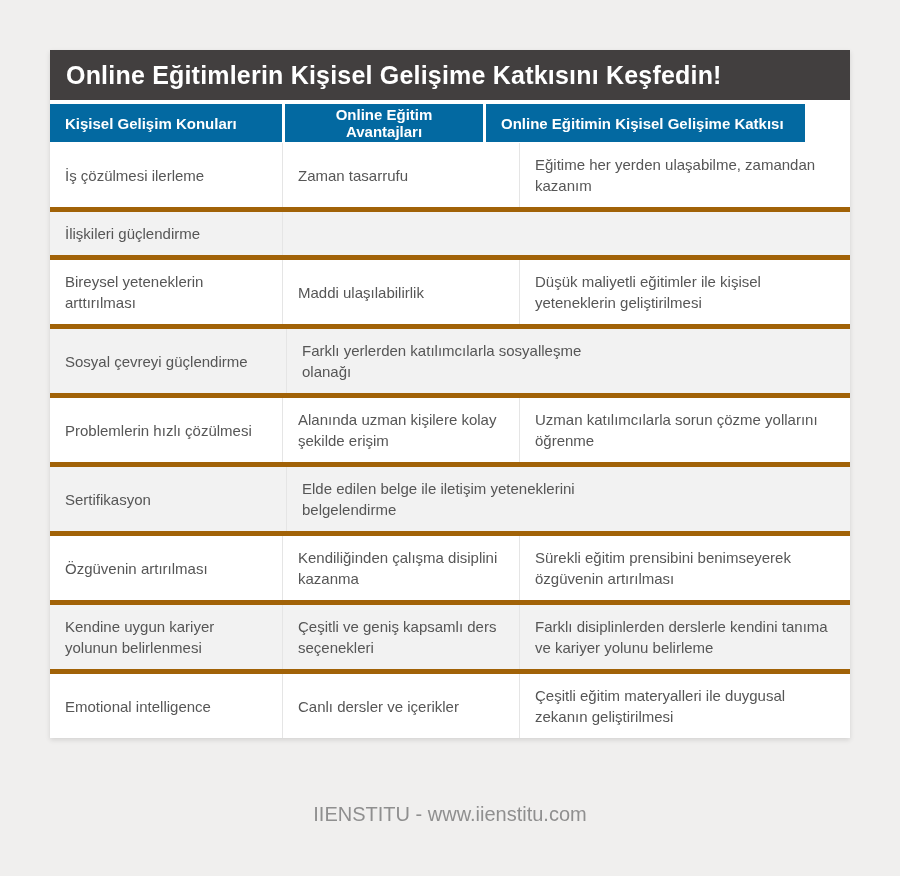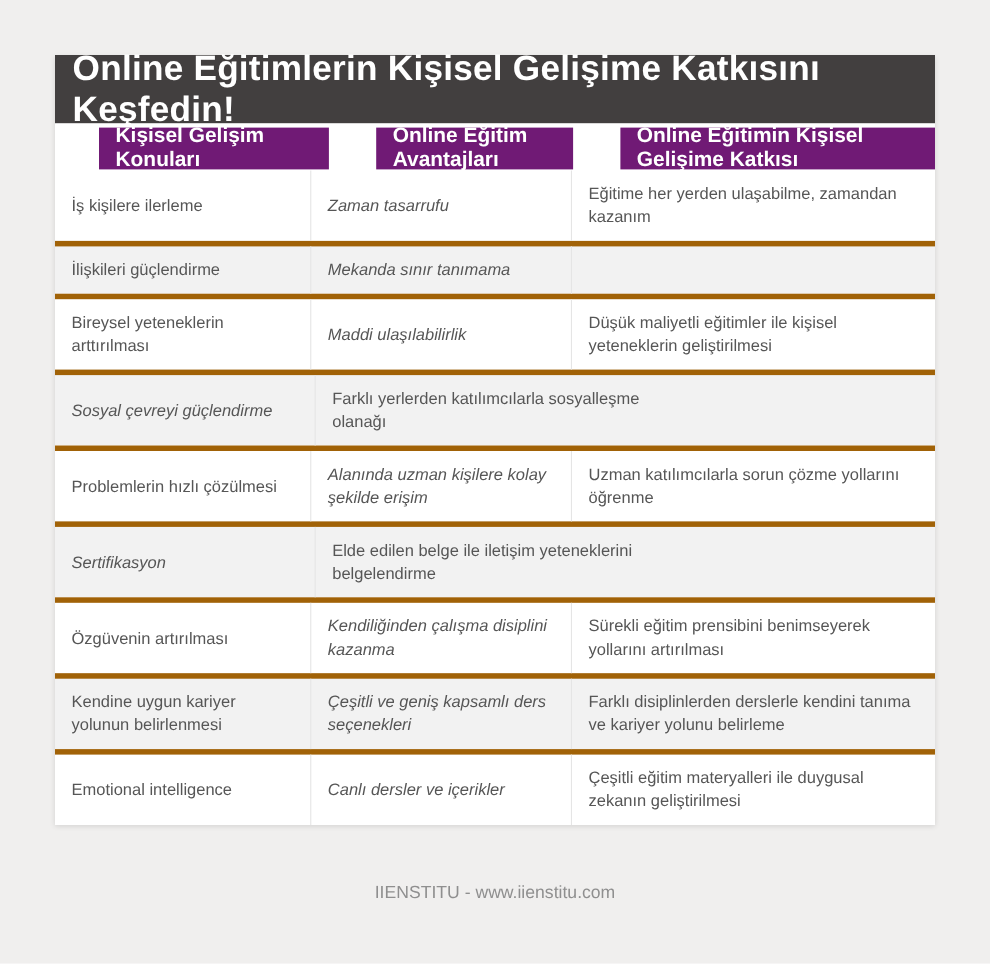--- a/index.html
+++ b/index.html
@@ -18,50 +18,49 @@
     position: absolute;
     left: 50px;
     top: 50px;
     width: 800px;
     background: #ffffff;
     box-shadow: 0 2px 5px rgba(0,0,0,0.12);
   }
   .title-bar {
     background: #423f3f;
     color: #ffffff;
-    font-size: 32px;
+    font-size: 25px;
     font-weight: 700;
-    height: 62px;
+    height: 50px;
     display: flex;
     align-items: center;
     padding: 0 16px;
     box-sizing: border-box;
     margin-bottom: 4px;
     letter-spacing: 0.2px;
   }
   .head-row {
     display: flex;
     gap: 3px;
     background: #ffffff;
     margin-bottom: 1px;
   }
   .head-cell {
-    background: #701a75;
+    background: #0369a1;
     color: #ffffff;
-    font-size: 19px;
+    font-size: 15px;
     font-weight: 700;
     height: 38px;
     display: flex;
     align-items: center;
     padding: 0 15px;
     box-sizing: border-box;
-    margin-left: 40px;
   }
   .head-cell.h1 { width: 232px; }
-  .head-cell.h2 { width: 198px; }
+  .head-cell.h2 { width: 198px; text-align: center; }
   .head-cell.h3 { width: 319px; }
   .body-row {
     display: flex;
     background: #ffffff;
   }
   .body-row.alt {
     background: #f2f2f2;
   }
   .body-row + .body-row {
     border-top: 5px solid #a16207;
@@ -69,54 +68,53 @@
   .cell {
     display: flex;
     align-items: center;
     padding: 11px 15px;
     box-sizing: border-box;
     font-size: 15px;
     line-height: 21px;
     color: #565656;
   }
   .cell.c1 { width: 233px; border-right: 1px solid #e5e5e5; }
-  .cell.c2 { width: 237px; border-right: 1px solid #e5e5e5; font-style: italic; }
+  .cell.c2 { width: 237px; border-right: 1px solid #e5e5e5; }
   .cell.c3 { width: 330px; }
   .footer {
     position: absolute;
     top: 803px;
     left: 0;
     width: 900px;
     text-align: center;
-    font-size: 16px;
+    font-size: 20px;
     color: #8f8f8f;
   }
 </style>
 </head>
 <body>
 
 <div class="card">
 
   <div class="title-bar">Online Eğitimlerin Kişisel Gelişime Katkısını Keşfedin!</div>
 
   <div class="head-row">
     <div class="head-cell h1">Kişisel Gelişim Konuları</div>
     <div class="head-cell h2">Online Eğitim Avantajları</div>
     <div class="head-cell h3">Online Eğitimin Kişisel Gelişime Katkısı</div>
   </div>
 
   <div>
     <div class="body-row">
-      <div class="cell c1">İş kişilere ilerleme</div>
+      <div class="cell c1">İş çözülmesi ilerleme</div>
       <div class="cell c2">Zaman tasarrufu</div>
       <div class="cell c3">Eğitime her yerden ulaşabilme, zamandan kazanım</div>
     </div>
     <div class="body-row alt">
       <div class="cell c1">İlişkileri güçlendirme</div>
-      <div class="cell c2">Mekanda sınır tanımama</div>
     </div>
     <div class="body-row">
       <div class="cell c1">Bireysel yeteneklerin arttırılması</div>
       <div class="cell c2">Maddi ulaşılabilirlik</div>
       <div class="cell c3">Düşük maliyetli eğitimler ile kişisel yeteneklerin geliştirilmesi</div>
     </div>
     <div class="body-row alt">
       <div class="cell c2">Sosyal çevreyi güçlendirme</div>
       <div class="cell c3">Farklı yerlerden katılımcılarla sosyalleşme olanağı</div>
     </div>
@@ -125,21 +123,21 @@
       <div class="cell c2">Alanında uzman kişilere kolay şekilde erişim</div>
       <div class="cell c3">Uzman katılımcılarla sorun çözme yollarını öğrenme</div>
     </div>
     <div class="body-row alt">
       <div class="cell c2">Sertifikasyon</div>
       <div class="cell c3">Elde edilen belge ile iletişim yeteneklerini belgelendirme</div>
     </div>
     <div class="body-row">
       <div class="cell c1">Özgüvenin artırılması</div>
       <div class="cell c2">Kendiliğinden çalışma disiplini kazanma</div>
-      <div class="cell c3">Sürekli eğitim prensibini benimseyerek yollarını artırılması</div>
+      <div class="cell c3">Sürekli eğitim prensibini benimseyerek özgüvenin artırılması</div>
     </div>
     <div class="body-row alt">
       <div class="cell c1">Kendine uygun kariyer yolunun belirlenmesi</div>
       <div class="cell c2">Çeşitli ve geniş kapsamlı ders seçenekleri</div>
       <div class="cell c3">Farklı disiplinlerden derslerle kendini tanıma ve kariyer yolunu belirleme</div>
     </div>
     <div class="body-row">
       <div class="cell c1">Emotional intelligence</div>
       <div class="cell c2">Canlı dersler ve içerikler</div>
       <div class="cell c3">Çeşitli eğitim materyalleri ile duygusal zekanın geliştirilmesi</div>

